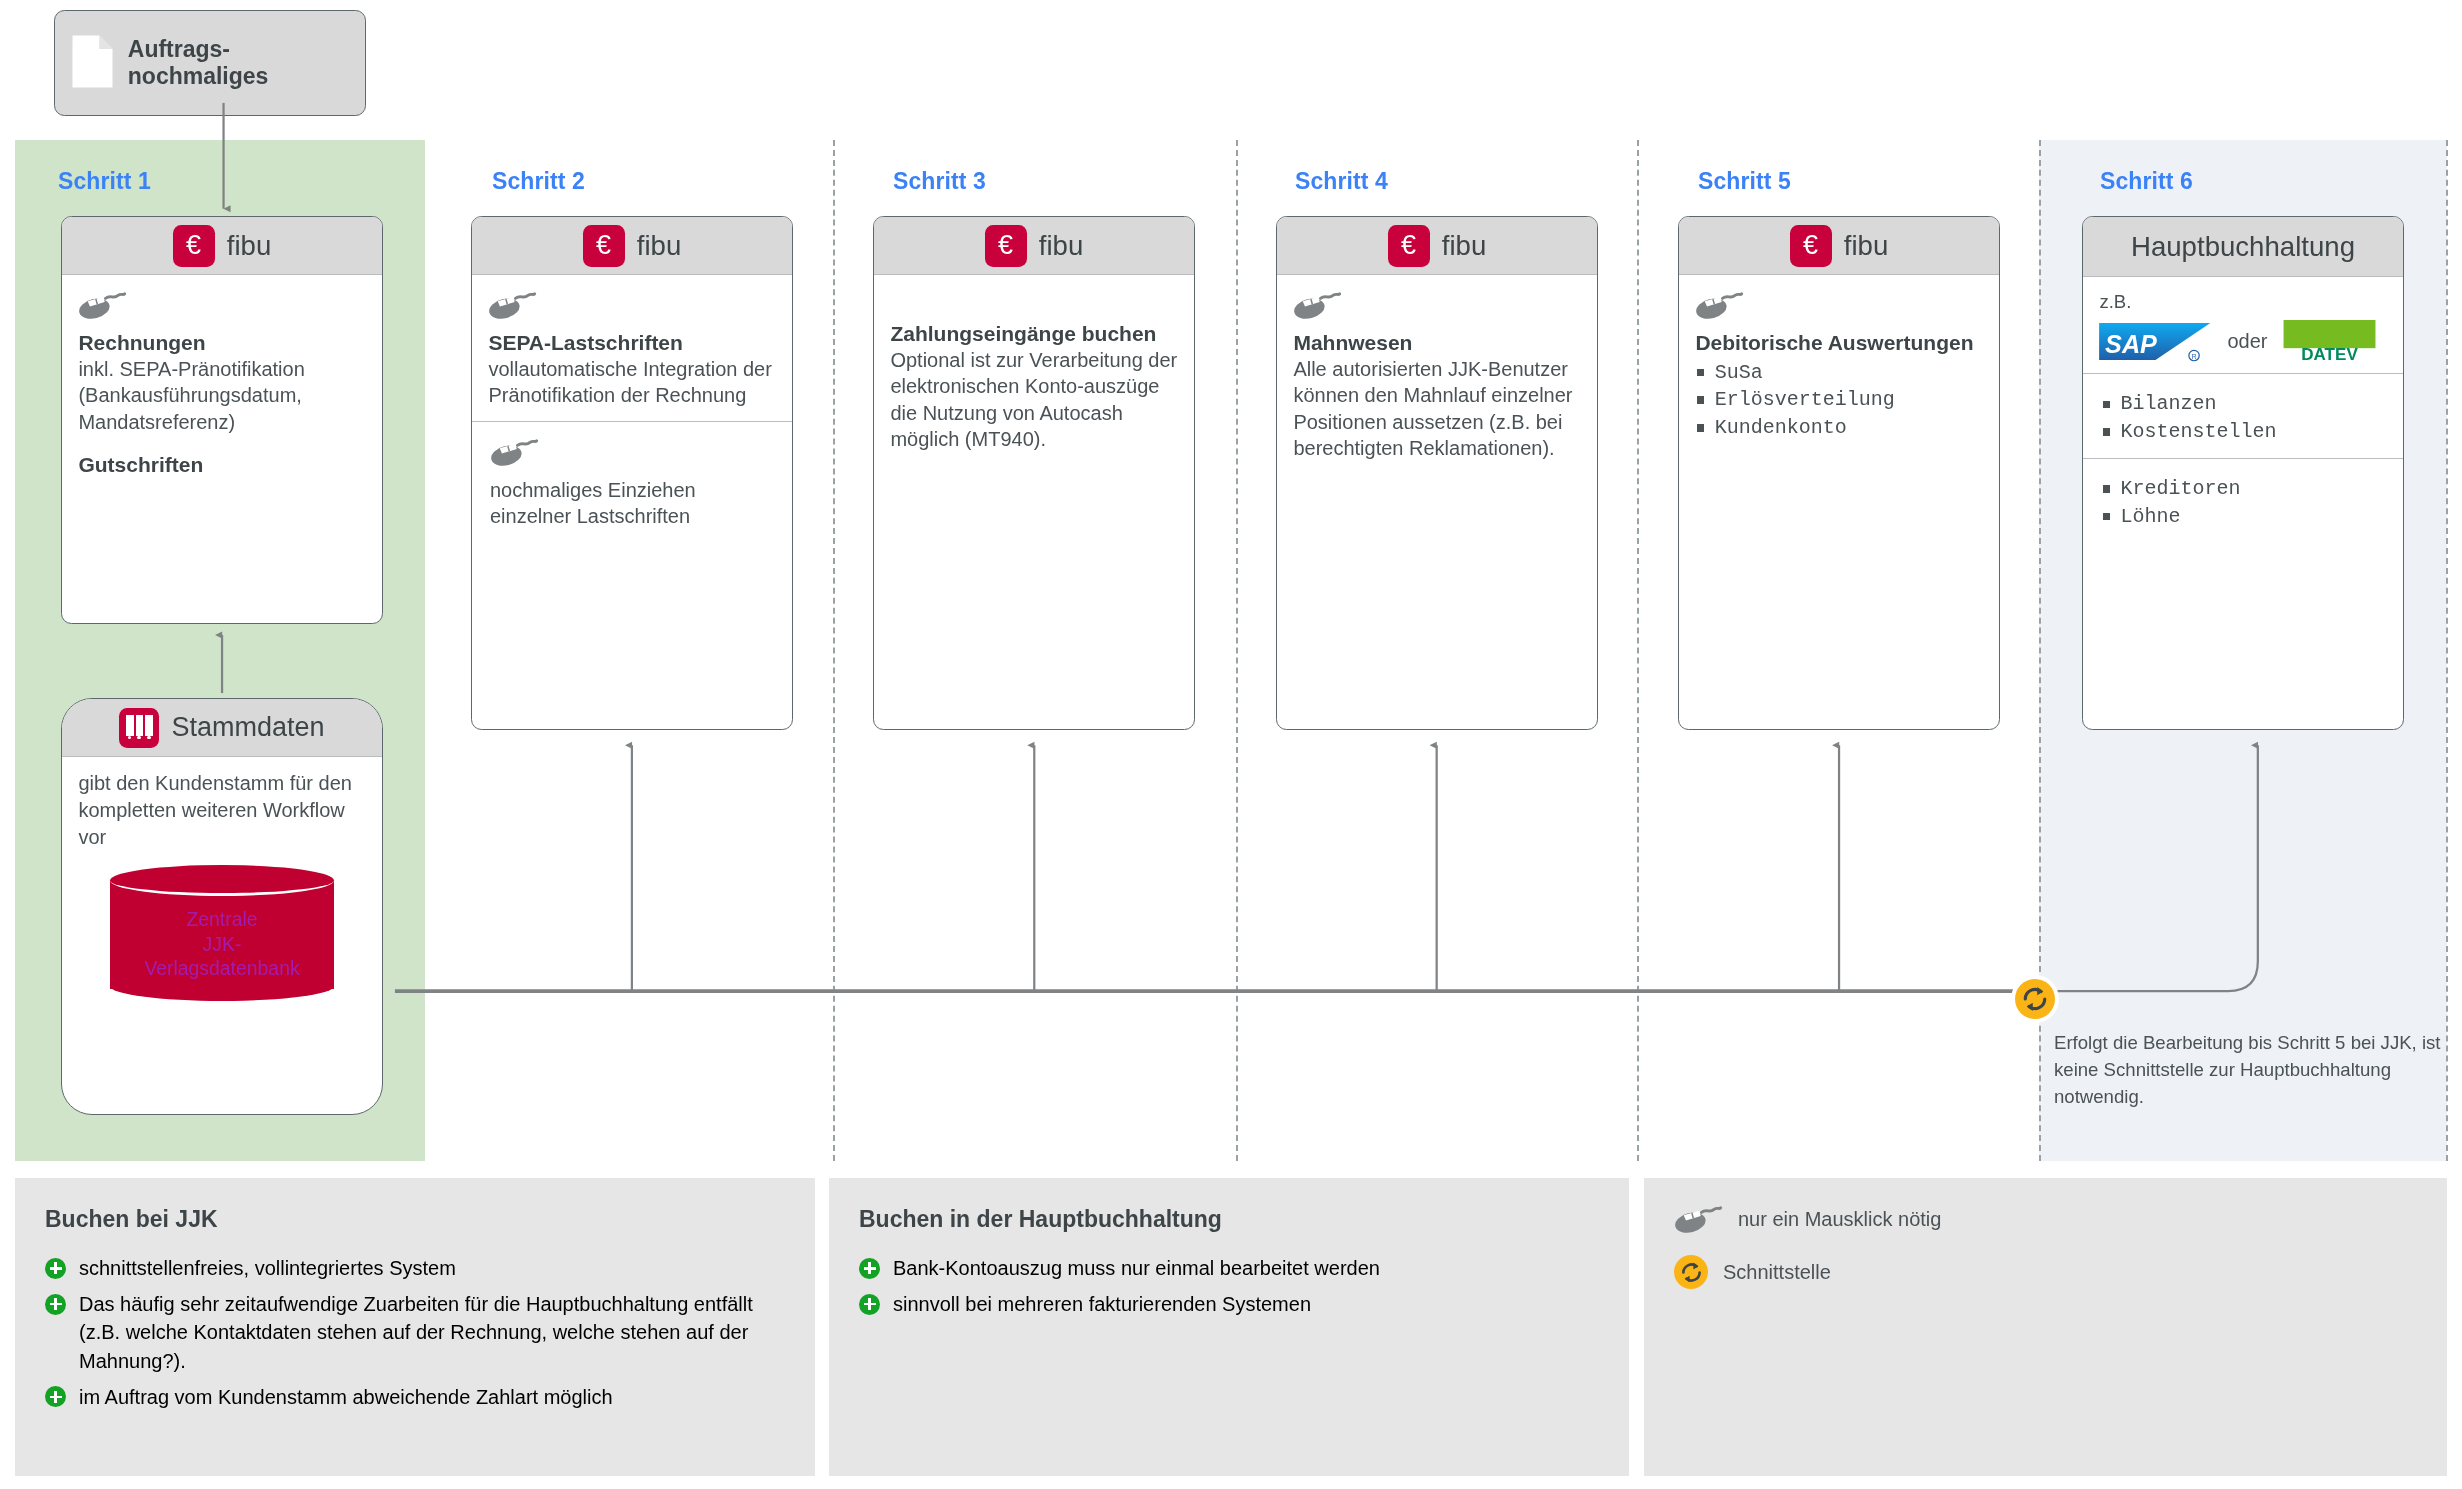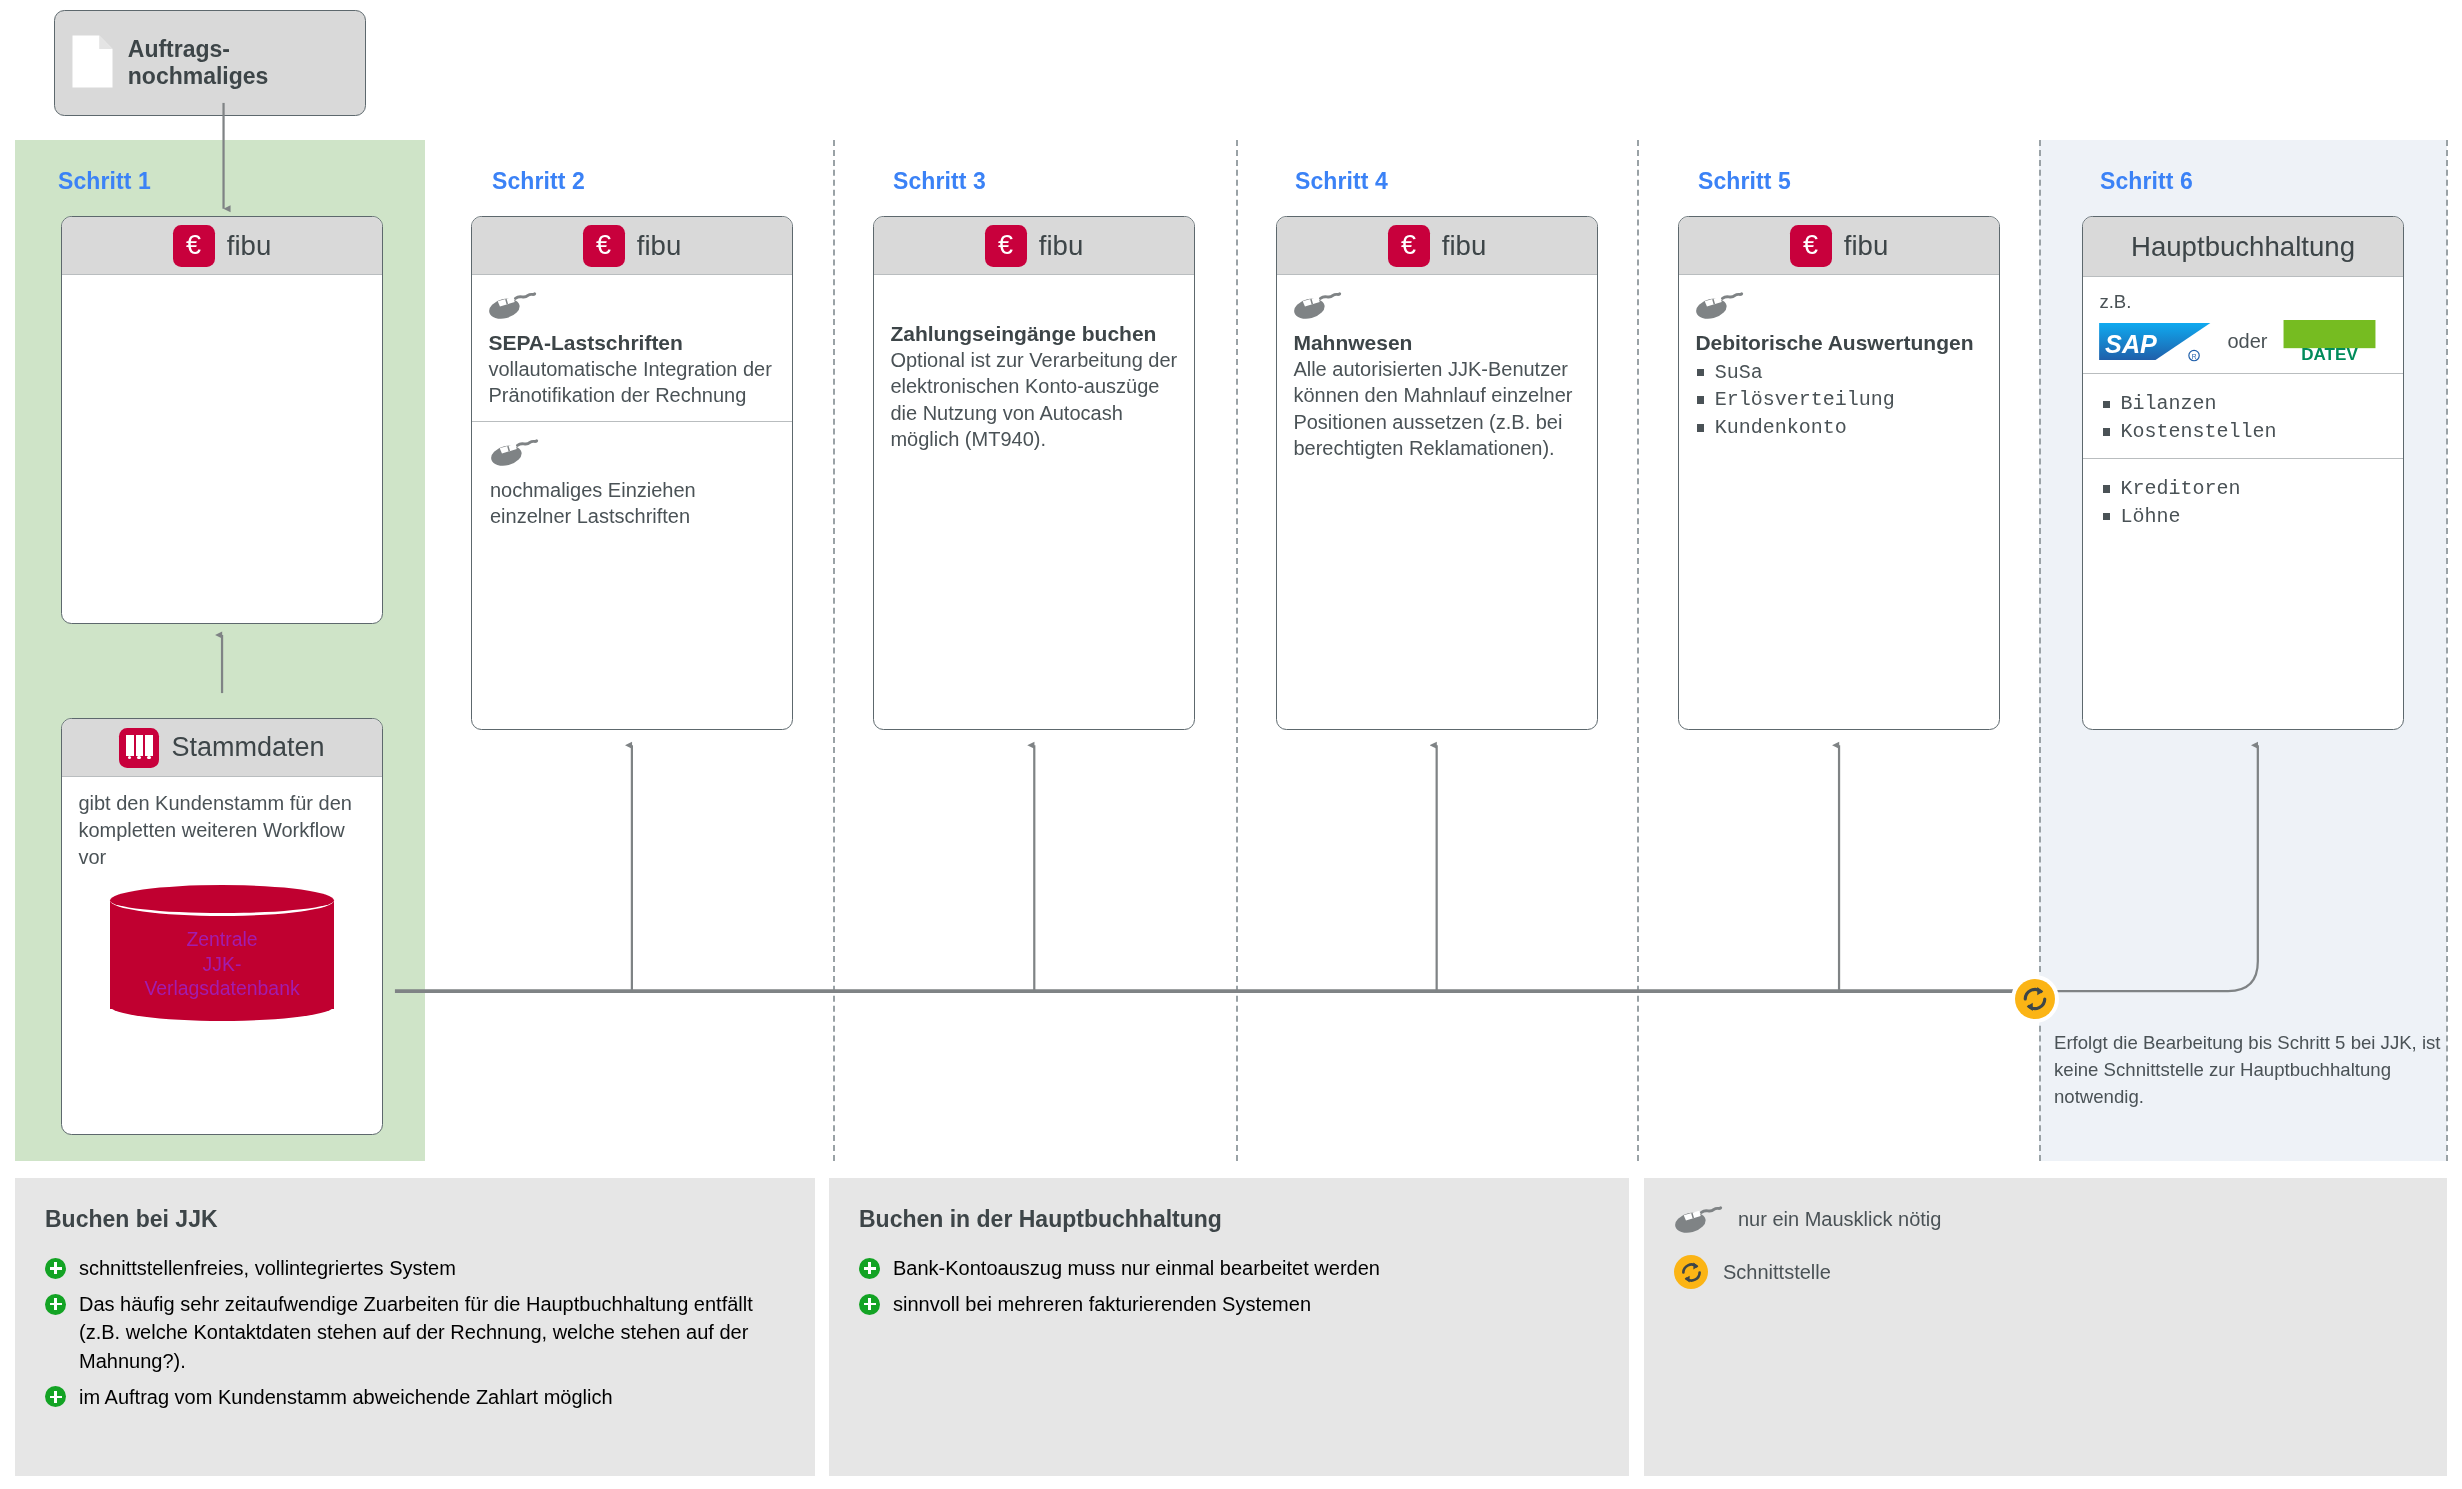--- a/index.html
+++ b/index.html
@@ -227,23 +227,37 @@
 
   <div class="card" style="left:61px; top:216px; width:322px; height:408px;">
     <div class="card-head">
       <span class="fibu-logo">
         <svg width="33" height="33" viewBox="0 0 44 44">
           <text x="22" y="33" font-family="'Liberation Sans',sans-serif" font-size="36" fill="#ffffff" text-anchor="middle">€</text>
         </svg>
       </span>
       <span class="fibu-word">fibu</span>
     </div>
-  </div>
-
-  <div class="card" style="left:61px; top:718px; width:322px; height:417px;">
+    <div class="card-body">
+      <span class="mouse-ico">
+        <svg width="49" height="31" viewBox="0 0 66 42">
+          <ellipse cx="22" cy="28" rx="21" ry="13" fill="#7f8385" transform="rotate(-14 22 28)"></ellipse>
+          <path d="M13,18 L34,12 L36,19 L16,25 Z" fill="#ffffff"></path>
+          <path d="M24,15 L26,22" stroke="#7f8385" stroke-width="2" fill="none"></path>
+          <path d="M37,14 C45,8 47,16 54,10 C58,7 61,10 63,8" stroke="#7f8385" stroke-width="4" fill="none" stroke-linecap="round"></path>
+        </svg>
+      </span>
+      <div class="t-bold">Rechnungen</div>
+      <div class="t-norm">inkl. SEPA-Pränotifikation (Bankausführungsdatum, Mandatsreferenz)</div>
+      <div class="t-gap"></div>
+      <div class="t-bold">Gutschriften</div>
+    </div>
+  </div>
+
+  <div class="card" style="left:61px; top:698px; width:322px; height:417px;border-radius:31px;">
     <div class="card-head">
       <span class="sd-logo">
         <i></i>
           <i></i>
           <i></i>
           <b></b>
           <b></b>
           <b></b>
       </span>
       <span class="sd-word">Stammdaten</span>

